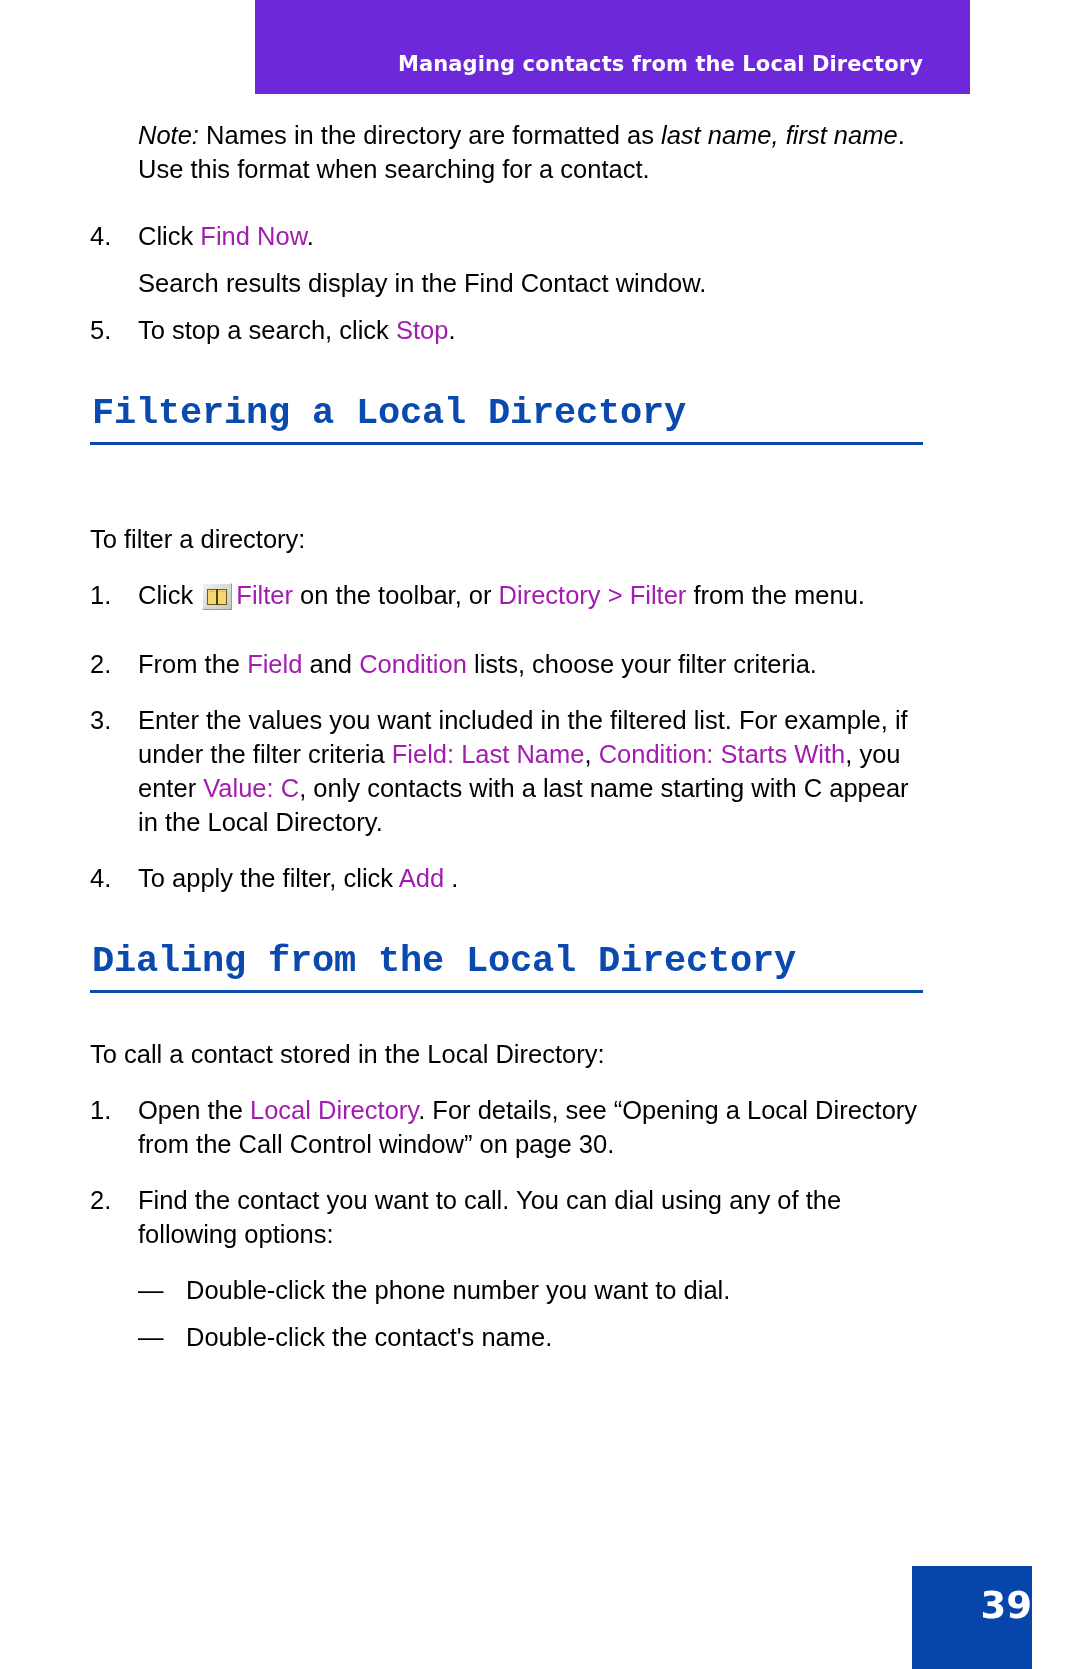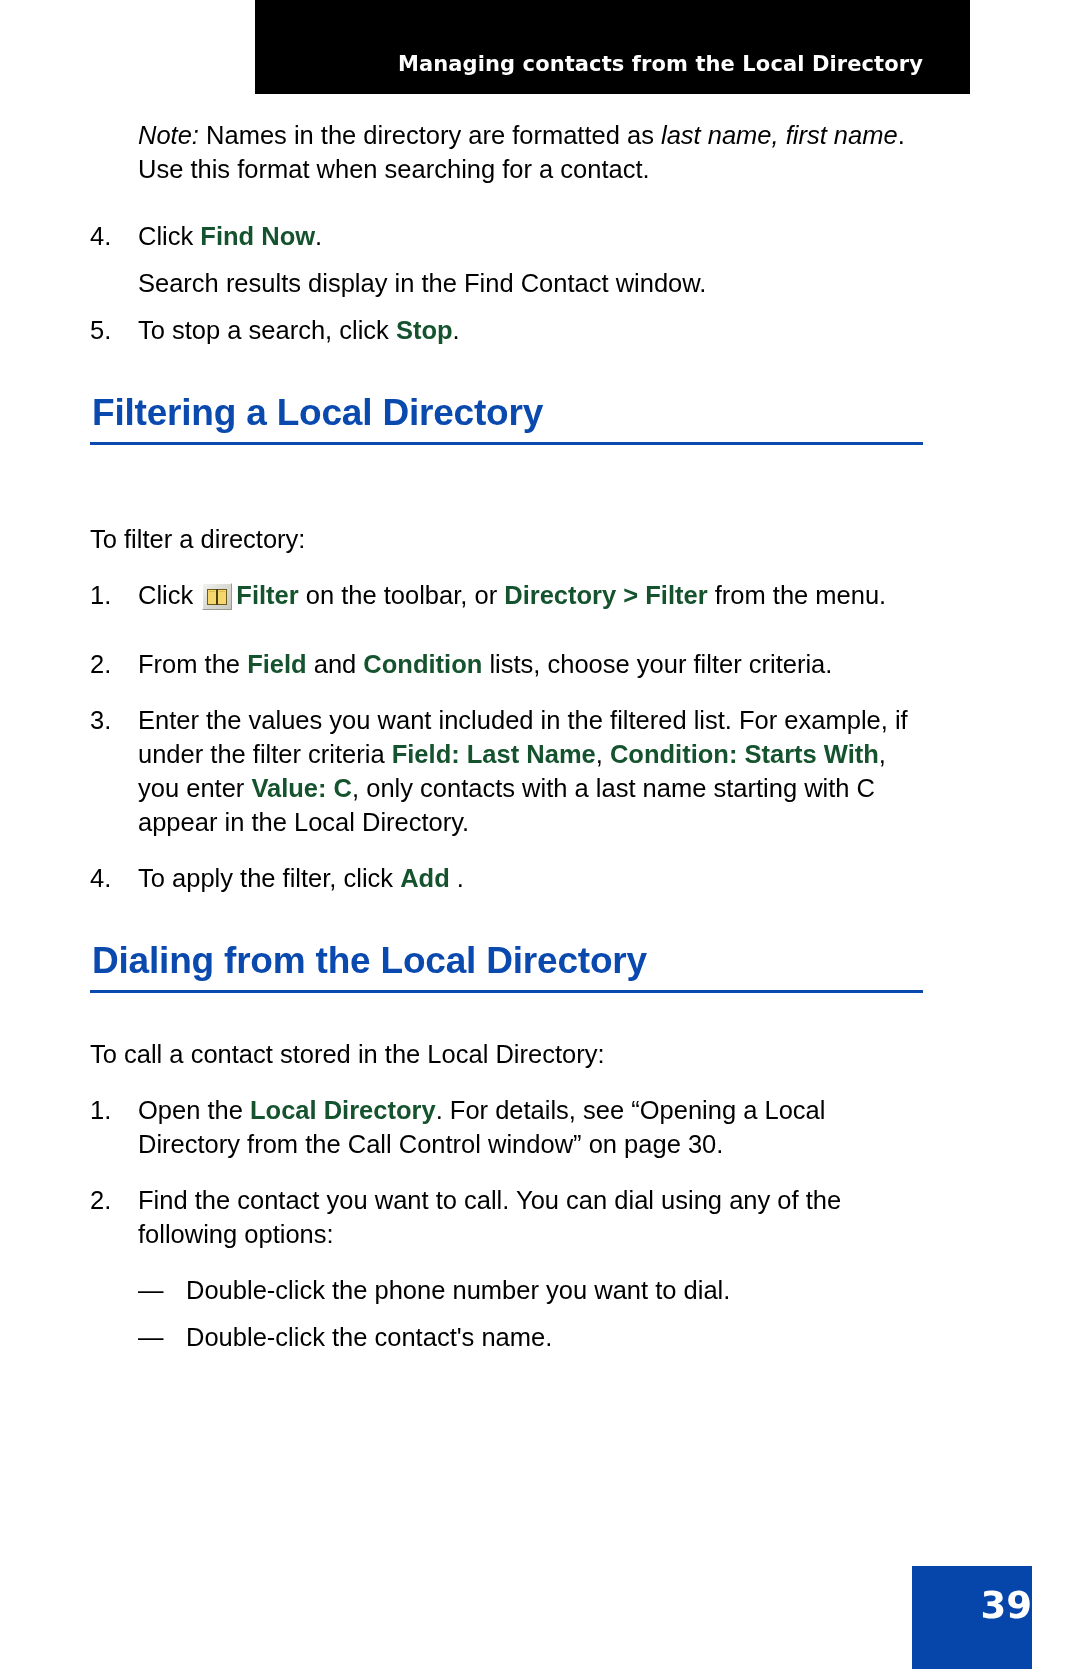--- a/index.html
+++ b/index.html
@@ -16,21 +16,21 @@
     -webkit-font-smoothing: antialiased;
   }
 
   
   .header-banner {
     position: absolute;
     left: 255px;
     top: 0;
     width: 715px;
     height: 94px;
-    background: #000000;
+    background: #6d28d9;
     box-sizing: border-box;
   }
   .header-banner-title {
     position: absolute;
     right: 47px;
     bottom: 18px;
     color: #ffffff;
     font-family: "DejaVu Sans", sans-serif;
     font-size: 21px;
     font-weight: bold;
@@ -72,29 +72,29 @@
   .indent {
     padding-left: 48px;
   }
 
   .gap-sm { height: 13px; }
   .gap-md { height: 22px; }
   .gap-lg { height: 33px; }
   .gap-xl { height: 44px; }
 
   b.blue, .blue {
-    color: #14532d;
-    font-weight: bold;
+    color: #a21caf;
+    font-weight: normal;
   }
   i.ital { font-style: italic; }
   b.note { font-weight: normal; font-style: italic; }
 
   
   .section-heading {
-    font-family: Liberation Sans, sans-serif;
+    font-family: Liberation Mono, monospace;
     font-size: 37px;
     font-weight: bold;
     color: #0a49ae;
     letter-spacing: -0.2px;
     line-height: 44px;
     margin: 0;
     padding: 0 0 7px 2px;
   }
   .section-rule {
     width: 833px;

